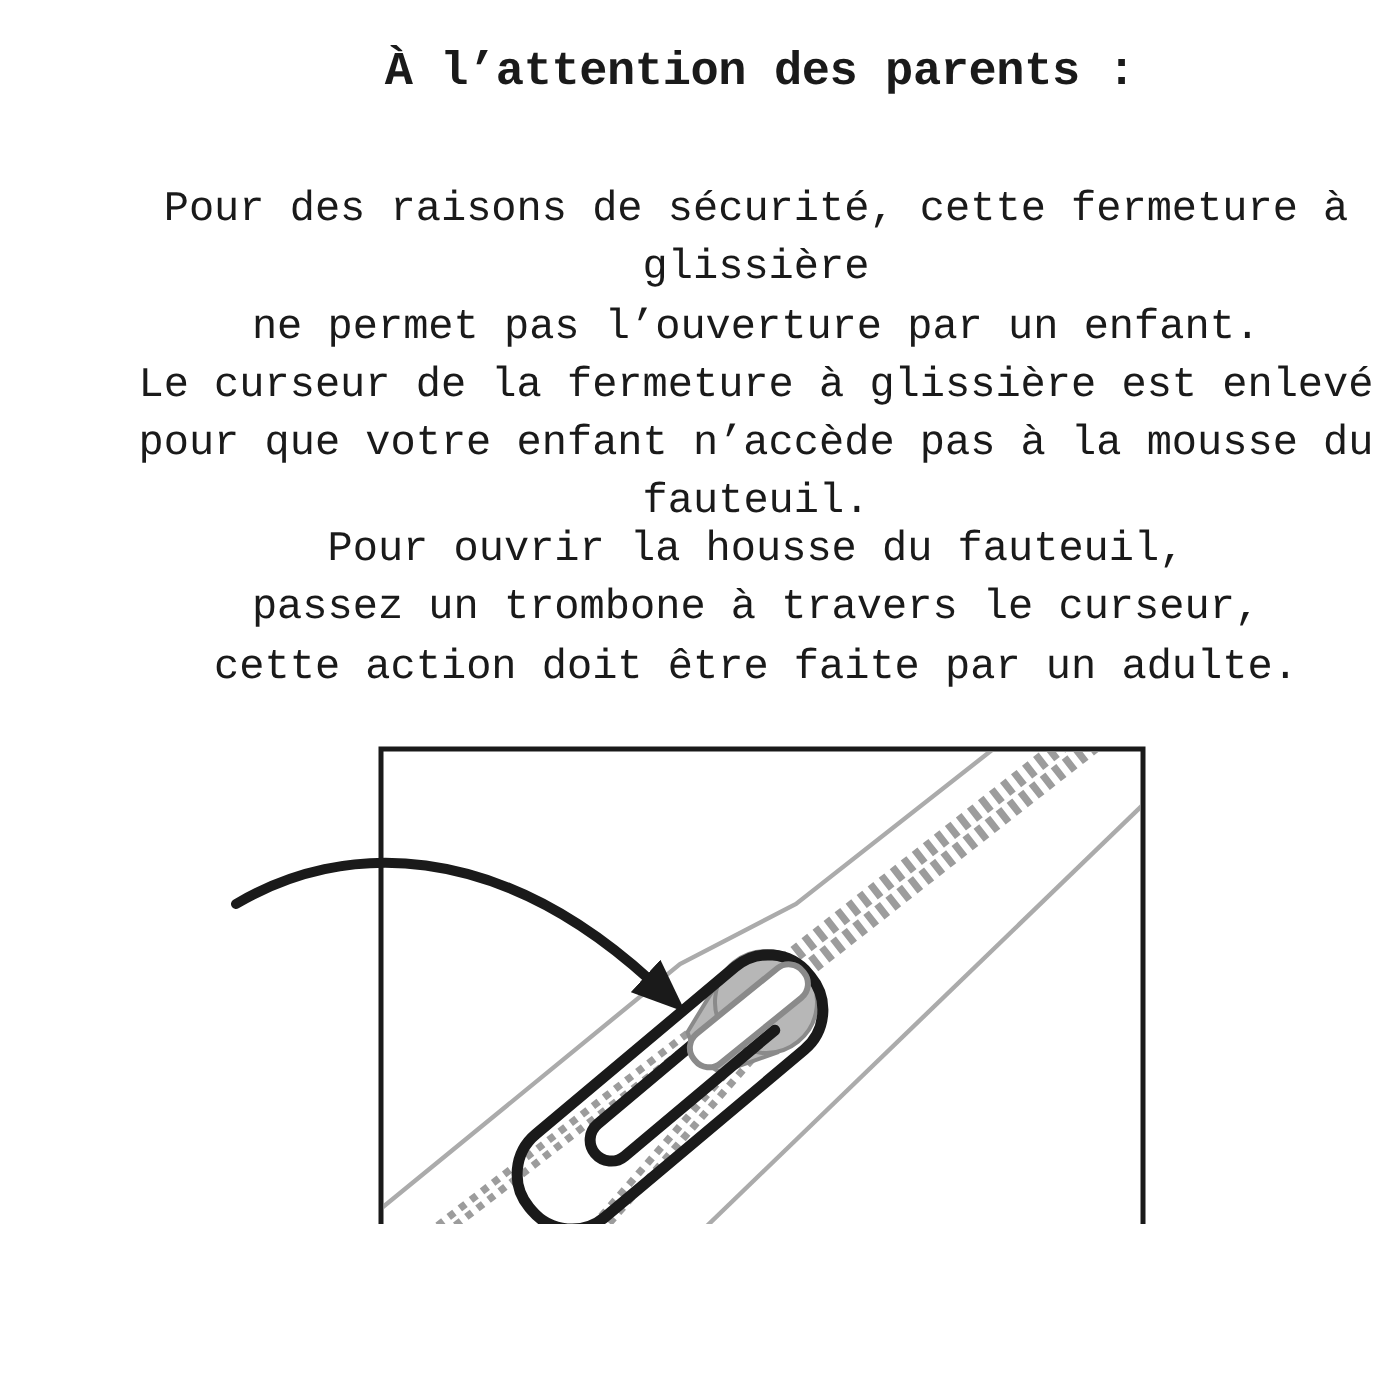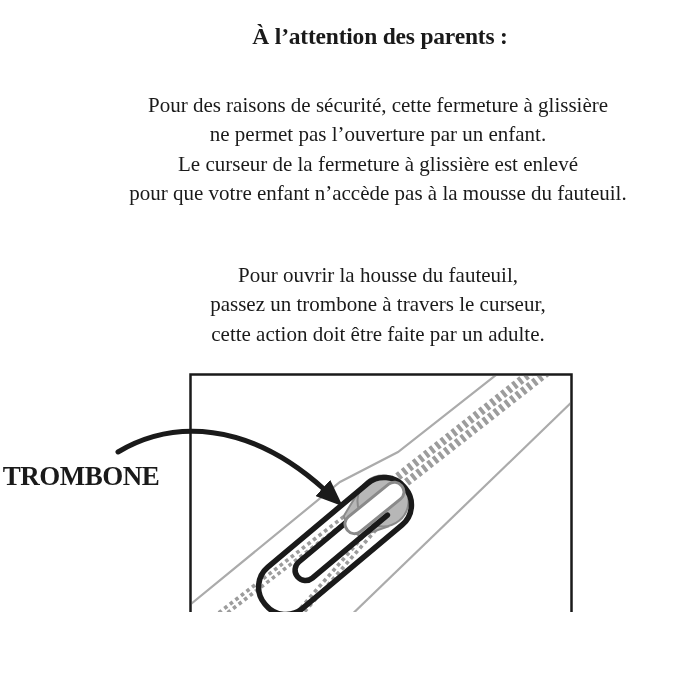--- a/index.html
+++ b/index.html
@@ -1,20 +1,20 @@
 <!DOCTYPE html>
 <html lang="fr"><head>
 <meta charset="utf-8">
 <style>
   html,body{margin:0;padding:0;background:#fff;}
   .page{
     position:relative;
     width:700px;height:612px;
     background:var(--bg,#fff);
-    font-family:Liberation Serif, serif;
+    font-family:Liberation Mono, monospace;
     color:var(--ink,#1a1a1a);
     overflow:hidden;
   }
   .title{
     position:absolute;top:23px;left:30px;width:700px;
     text-align:center;
     font-size:23.5px;font-weight:700;letter-spacing:-0.2px;
     margin:0;
   }
   .para{
@@ -57,21 +57,20 @@
     <span>Le curseur de la fermeture à glissière est enlevé</span>
     <span>pour que votre enfant n’accède pas à la mousse du fauteuil.</span>
   </p>
 
   <p class="para para-instruction">
     <span>Pour ouvrir la housse du fauteuil,</span>
     <span>passez un trombone à travers le curseur,</span>
     <span>cette action doit être faite par un adulte.</span>
   </p>
 
-  <div class="trombone-label">TROMBONE</div>
 
   <svg class="diagram-svg" width="700" height="700" viewBox="0 0 700 700">
 
     <defs>
       <clipPath id="boxclip">
         <rect x="192" y="376" width="378" height="298"></rect>
       </clipPath>
       <marker id="ah" markerWidth="5.4" markerHeight="4.4" refX="0.6" refY="2.2" orient="auto" markerUnits="strokeWidth">
         <path d="M0,0 L5.4,2.2 L0,4.4 Z" fill="#1a1a1a"></path>
       </marker>

